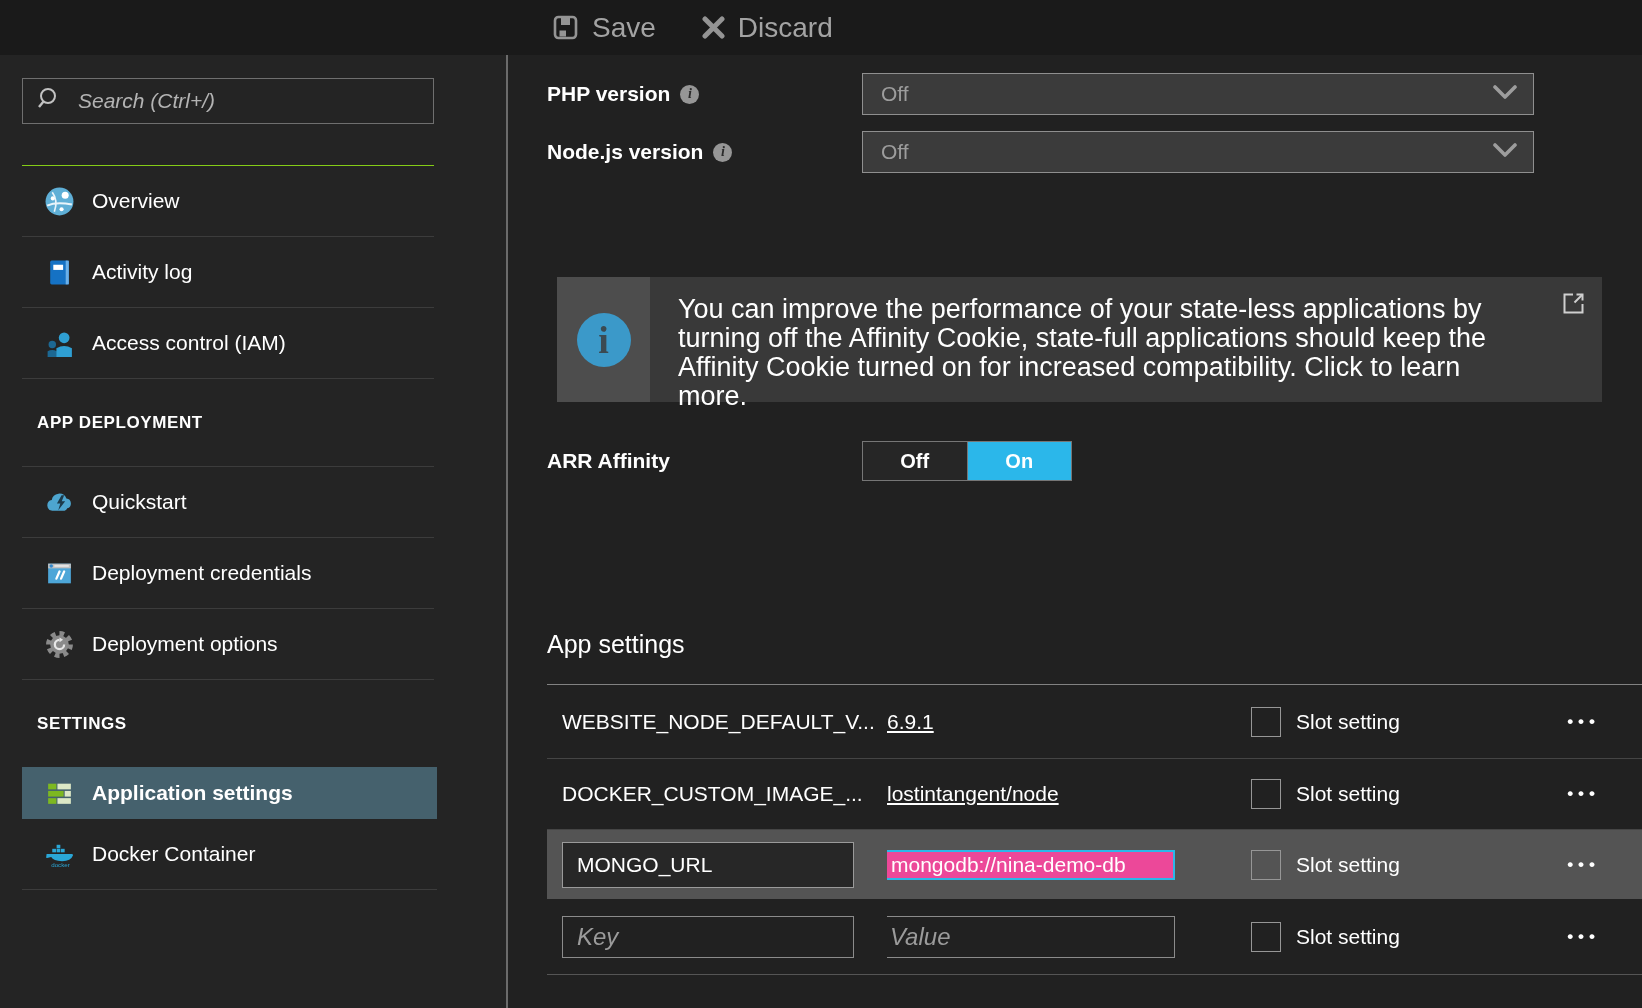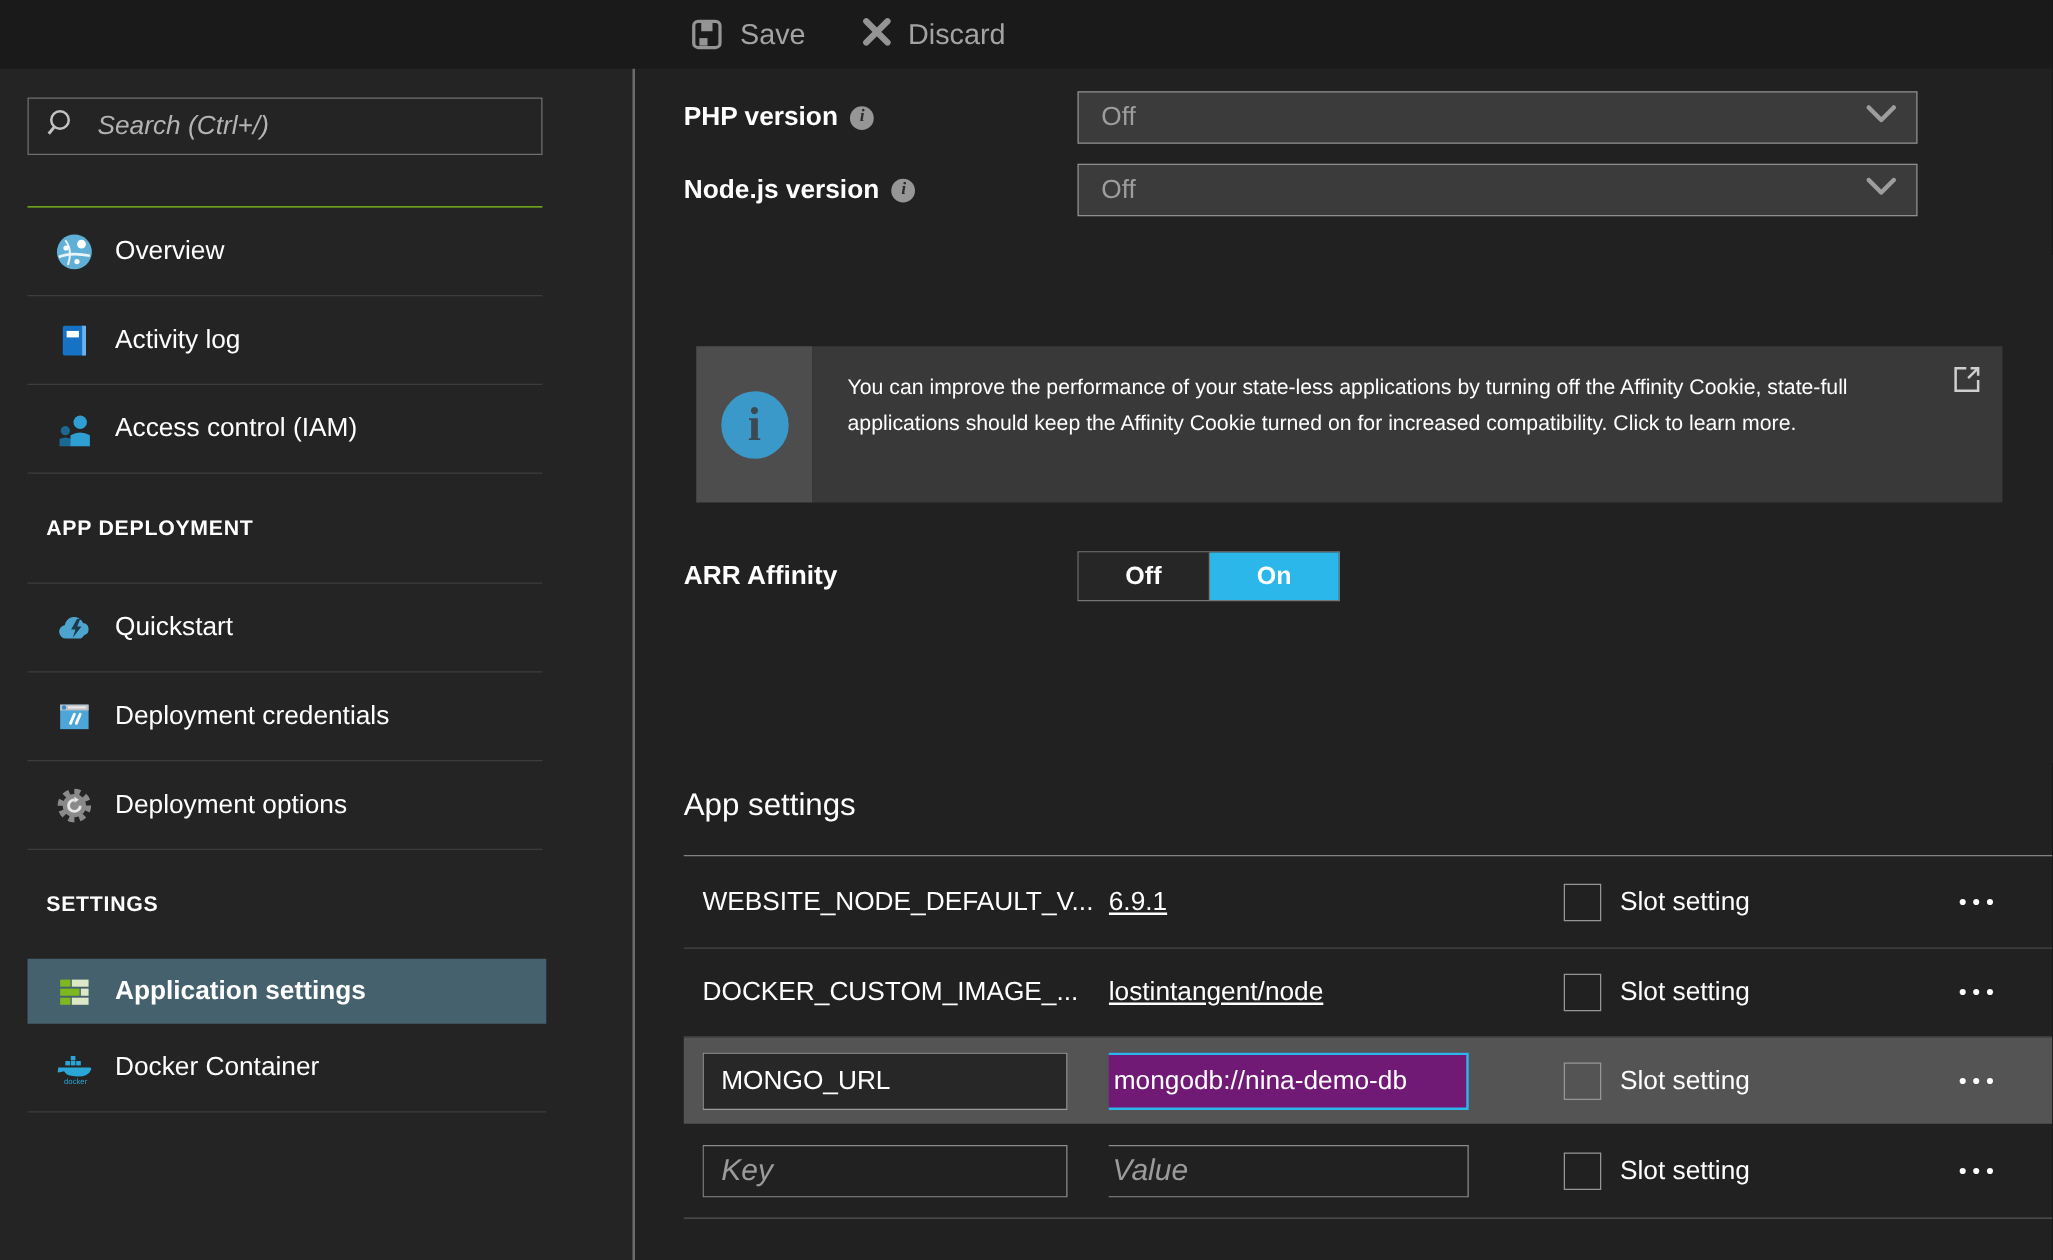--- a/index.html
+++ b/index.html
@@ -6,21 +6,21 @@
   html,body { background:#111; }
   .app {
     position:relative; width:1642px; height:1008px; overflow:hidden;
     background:#212121; font-family:"Liberation Sans", sans-serif; color:#fff;
   }
   
   .toolbar {
     position:absolute; top:0; left:0; right:0; height:55px; background:#1a1a1a;
     display:flex; align-items:center; padding-left:552px; gap:46px;
   }
-  .tb-btn { display:flex; align-items:flex-start; gap:13px; color:#a3a3a3; font-size:23px; cursor:pointer; }
+  .tb-btn { display:flex; align-items:center; gap:13px; color:#a3a3a3; font-size:28px; cursor:pointer; }
   .tb-btn svg { display:block; }
   
   .sidebar {
     position:absolute; top:55px; left:0; bottom:0; width:508px; background:#242424;
     border-right:2px solid #6b6b6b;
   }
   .search-box {
     margin:23px 72px 0 22px; height:46px; border:1px solid #6f6f6f;
     display:flex; align-items:center; padding:0 14px; gap:15px; background:transparent;
   }
@@ -57,21 +57,21 @@
   .dropdown .dd-text { flex:1; color:#9d9d9d; font-size:21px; }
   
   .info-banner { position:absolute; left:47px; top:222px; width:1045px; height:125px; display:flex; }
   .info-icon-cell { flex:0 0 93px; background:#4d4d4d; display:flex; align-items:center; justify-content:center; }
   .info-circle {
     width:54px; height:54px; border-radius:50%; background:#3b99c9; color:#3b4a52;
     display:flex; align-items:center; justify-content:center;
     font-family:"Liberation Serif", serif; font-weight:bold; font-size:38px;
   }
   .info-body { flex:1; background:#393939; padding:18px 80px 16px 28px; position:relative;
-    font-size:17px; line-height:29px; color:#fff; cursor:pointer; }
+    font-size:27px; line-height:29px; color:#fff; cursor:pointer; }
   .ext-link { position:absolute; top:14px; right:16px; }
   
   .toggle { position:absolute; left:352px; top:386px; width:210px; height:40px; display:flex; border:1px solid #767676; }
   .toggle .half { flex:1; display:flex; align-items:center; justify-content:center; font-size:20px; font-weight:600; cursor:pointer; }
   .toggle .off { background:#262626; color:#fff; border-right:1px solid #767676; }
   .toggle .on { background:#2bb7ea; color:#fff; }
   .arr-label { position:absolute; left:37px; top:386px; height:40px; display:flex; align-items:center;
     font-size:21px; font-weight:600; }
   
   .section-title { position:absolute; left:37px; top:575px; font-size:25px; color:#fff; }
@@ -85,21 +85,21 @@
   .cell-val { width:364px; font-size:21px; color:#fff; white-space:nowrap; overflow:hidden;text-decoration:underline; }
   .checkbox { width:30px; height:30px; border:1px solid #969696; background:transparent; flex:0 0 30px; cursor:pointer; }
   .slot-label { margin-left:15px; font-size:21px; color:#fff; }
   .more-dots { margin-left:auto; padding-right:42px; font-size:17px; letter-spacing:5px;
     font-weight:bold; color:#fff; cursor:pointer; line-height:10px; }
   .key-input {
     width:292px; height:46px; background:#272727; border:1px solid #9a9a9a; color:#fff;
     font-size:21px; padding:0 14px; font-family:"Liberation Sans", sans-serif; outline:none;
   }
   .val-input {
-    width:300px; height:46px; background:#701a75; border:2px solid #2bb7ea; color:#fff;
+    width:300px; height:30px; background:#ec4899; border:2px solid #2bb7ea; color:#fff;
     font-size:21px; padding:0 14px; font-family:"Liberation Sans", sans-serif; outline:none; margin-left:-12px;
   }
   .new-input {
     width:292px; height:42px; background:transparent; border:1px solid #8b8b8b; color:#ddd;
     font-size:24px; padding:0 14px; font-family:"Liberation Sans", sans-serif; outline:none;
   }
   .new-input.v { width:300px; margin-left:-12px; }
   .new-input::placeholder { color:#9b9b9b; font-style:italic; opacity:1; }
 </style>
 </head>

